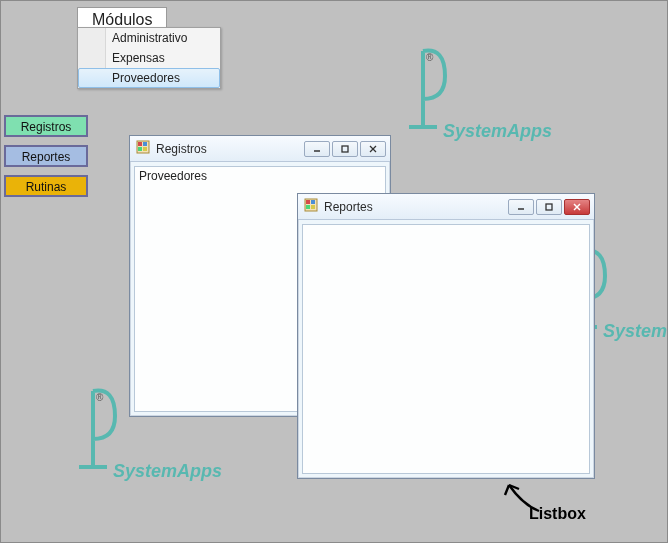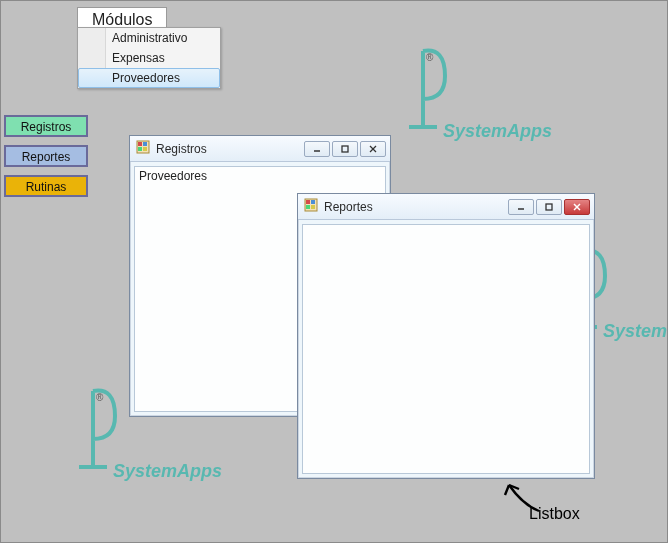--- a/index.html
+++ b/index.html
@@ -75,21 +75,21 @@
       background: linear-gradient(#e48383, #c73a3a); border-color: #a73030;
     }
     .client-area {
       position: absolute; left: 4px; right: 4px; top: 30px; bottom: 4px;
       background: #fdfefe; border: 1px solid #b8c8d8;
     }
     .list-item { font-size: 12px; padding: 2px 4px; color: #222; }
     
     
     .arrow-annot { position: absolute; }
-    .annot-label { position: absolute; font-size: 16px; font-weight: normal; color: #000; }
+    .annot-label { position: absolute; font-size: 16px; font-weight: bold; color: #000; }
   </style>
 </head>
 <body>
 
 <div class="app-frame">
 
   <div class="watermark" style="left:400px; top:40px;">
     <svg width="200" height="110">
       <text x="25" y="20" class="wm-reg">®</text>
       <path d="M22 10 Q44 6 44 35 Q44 58 22 58 M22 10 L22 86" stroke="#53b8b0" stroke-width="4" fill="none"></path>

